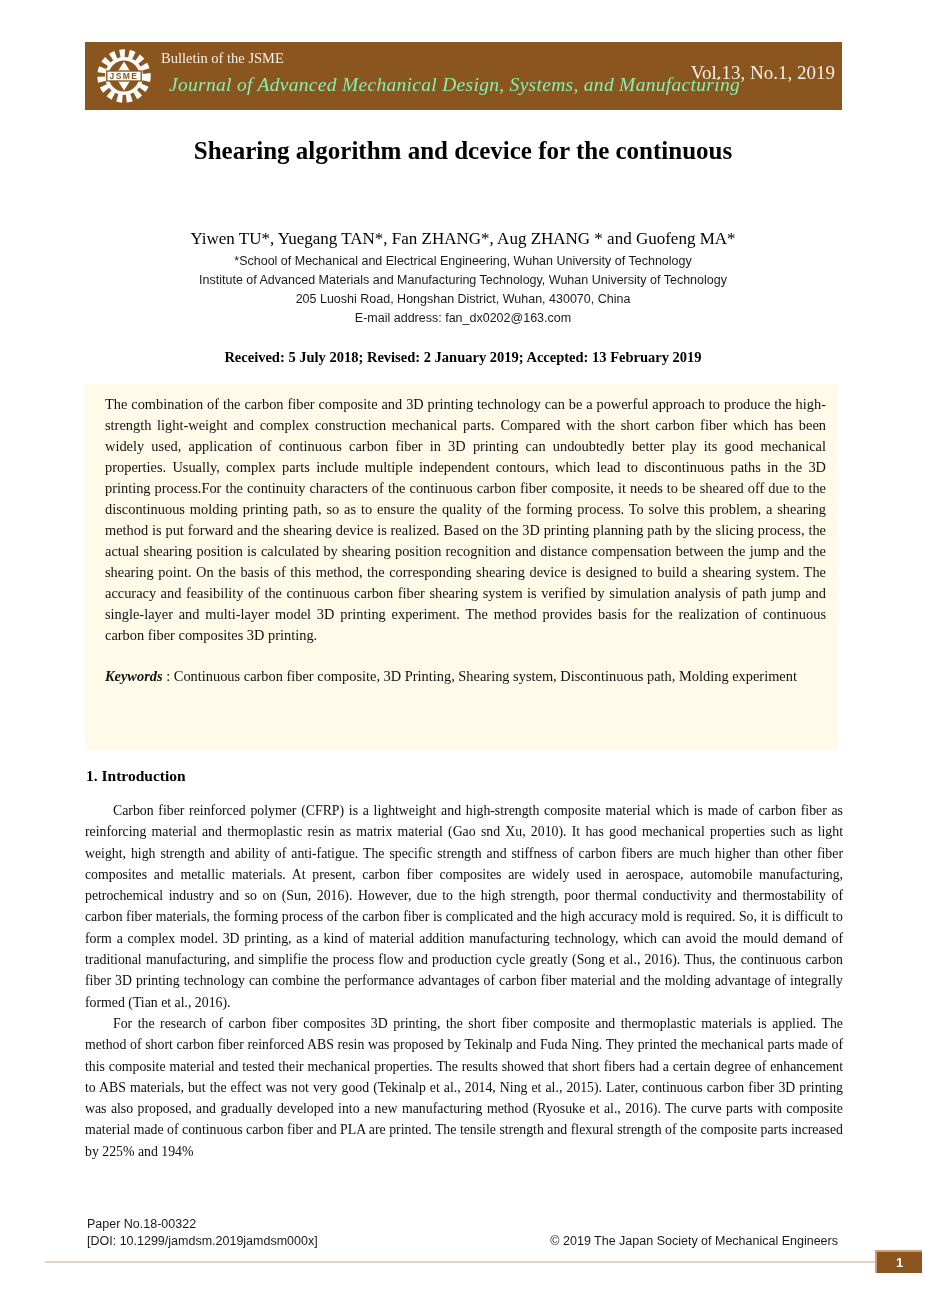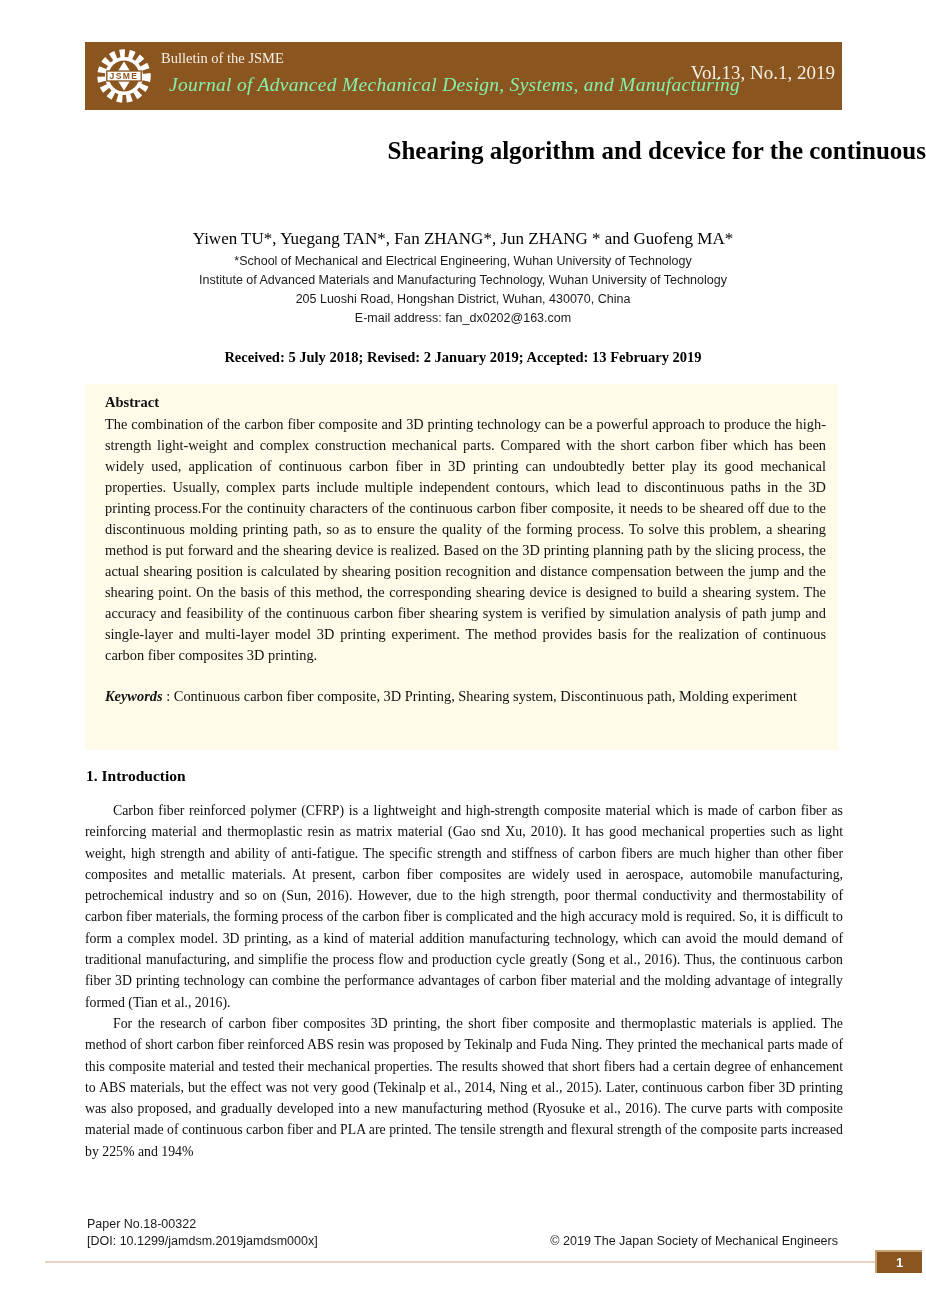--- a/index.html
+++ b/index.html
@@ -8,21 +8,21 @@
 
   
   .header{position:absolute;left:85px;top:42px;width:757px;height:68px;background:#8A551E;}
   .logo{position:absolute;left:10px;top:5px;width:58px;height:58px;}
   .bulletin{position:absolute;left:76px;top:8px;font-size:14.5px;color:#F6F1E6;}
   .vol{position:absolute;right:7px;top:20px;font-size:19px;color:#F6F1E6;}
   .journal{position:absolute;left:84px;top:32px;font-size:19.5px;font-style:italic;color:#86efac;
            letter-spacing:.3px;white-space:nowrap;}
 
   
-  .title{position:absolute;left:0;top:133px;width:926px;text-align:right;
+  .title{position:absolute;left:0;top:133px;width:926px;text-align:center;
          font-size:25px;font-weight:bold;line-height:35px;color:#000;}
   .authors{position:absolute;left:0;top:229px;width:926px;text-align:center;font-size:17px;color:#000;}
   .affiliations{position:absolute;left:0;top:252px;width:926px;text-align:center;
                 font-family:"Liberation Sans",sans-serif;font-size:12.5px;line-height:19px;color:#1a1a1a;}
   .received{position:absolute;left:0;top:349px;width:926px;text-align:center;
             font-size:14.5px;font-weight:bold;color:#000;}
 
   
   .abstract-box{position:absolute;left:85px;top:384px;width:753px;box-sizing:border-box;
                 background:#FFFBE8;padding:10px 12px 18px 20px;min-height:366px;}
@@ -68,32 +68,31 @@
     </svg>
     <div class="bulletin">Bulletin of the JSME</div>
     <div class="vol">Vol.13, No.1, 2019</div>
     <div class="journal">Journal of Advanced Mechanical Design, Systems, and Manufacturing</div>
   </div>
 
   <div class="title">
     <div>Shearing algorithm and dcevice for the continuous</div>
   </div>
 
-  <div class="authors">Yiwen TU*, Yuegang TAN*, Fan ZHANG*, Jun ZHANG * and Guofeng MA*</div>
+  <div class="authors">Yiwen TU*, Yuegang TAN*, Fan ZHANG*, Aug ZHANG * and Guofeng MA*</div>
   <div class="affiliations">
     <div>*School of Mechanical and Electrical Engineering, Wuhan University of Technology</div>
     <div>Institute of Advanced Materials and Manufacturing Technology, Wuhan University of Technology</div>
     <div>205 Luoshi Road, Hongshan District, Wuhan, 430070, China</div>
     <div>E-mail address: fan_dx0202@163.com</div>
   </div>
 
   <div class="received">Received: 5 July 2018; Revised: 2 January 2019; Accepted: 13 February 2019</div>
 
   <div class="abstract-box">
-    <p class="abstract-heading">Abstract</p>
     <p class="abstract-text">The combination of the carbon fiber composite and 3D printing technology can be a powerful approach to produce the high-strength light-weight and complex construction mechanical parts. Compared with the short carbon fiber which has been widely used, application of continuous carbon fiber in 3D printing can undoubtedly better play its good mechanical properties. Usually, complex parts include multiple independent contours, which lead to discontinuous paths in the 3D printing process.For the continuity characters of the continuous carbon fiber composite, it needs to be sheared off due to the discontinuous molding printing path, so as to ensure the quality of the forming process. To solve this problem, a shearing method is put forward and the shearing device is realized. Based on the 3D printing planning path by the slicing process, the actual shearing position is calculated by shearing position recognition and distance compensation between the jump and the shearing point. On the basis of this method, the corresponding shearing device is designed to build a shearing system. The accuracy and feasibility of the continuous carbon fiber shearing system is verified by simulation analysis of path jump and single-layer and multi-layer model 3D printing experiment. The method provides basis for the realization of continuous carbon fiber composites 3D printing.</p>
     <p class="keywords"><span class="kw-label">Keywords</span><span> : </span><span>Continuous carbon fiber composite, 3D Printing, Shearing system, Discontinuous path, Molding experiment</span></p>
   </div>
 
   <div class="section-heading">1. Introduction</div>
   <div class="body-text">
     <p>Carbon fiber reinforced polymer (CFRP) is a lightweight and high-strength composite material which is made of carbon fiber as reinforcing material and thermoplastic resin as matrix material (Gao snd Xu, 2010). It has good mechanical properties such as light weight, high strength and ability of anti-fatigue. The specific strength and stiffness of carbon fibers are much higher than other fiber composites and metallic materials. At present, carbon fiber composites are widely used in aerospace, automobile manufacturing, petrochemical industry and so on (Sun, 2016). However, due to the high strength, poor thermal conductivity and thermostability of carbon fiber materials, the forming process of the carbon fiber is complicated and the high accuracy mold is required. So, it is difficult to form a complex model. 3D printing, as a kind of material addition manufacturing technology, which can avoid the mould demand of traditional manufacturing, and simplifie the process flow and production cycle greatly (Song et al., 2016). Thus, the continuous carbon fiber 3D printing technology can combine the performance advantages of carbon fiber material and the molding advantage of integrally formed (Tian et al., 2016).</p>
     <p>For the research of carbon fiber composites 3D printing, the short fiber composite and thermoplastic materials is applied. The method of short carbon fiber reinforced ABS resin was proposed by Tekinalp and Fuda Ning. They printed the mechanical parts made of this composite material and tested their mechanical properties. The results showed that short fibers had a certain degree of enhancement to ABS materials, but the effect was not very good (Tekinalp et al., 2014, Ning et al., 2015). Later, continuous carbon fiber 3D printing was also proposed, and gradually developed into a new manufacturing method (Ryosuke et al., 2016). The curve parts with composite material made of continuous carbon fiber and PLA are printed. The tensile strength and flexural strength of the composite parts increased by 225% and 194%</p>
   </div>
 

